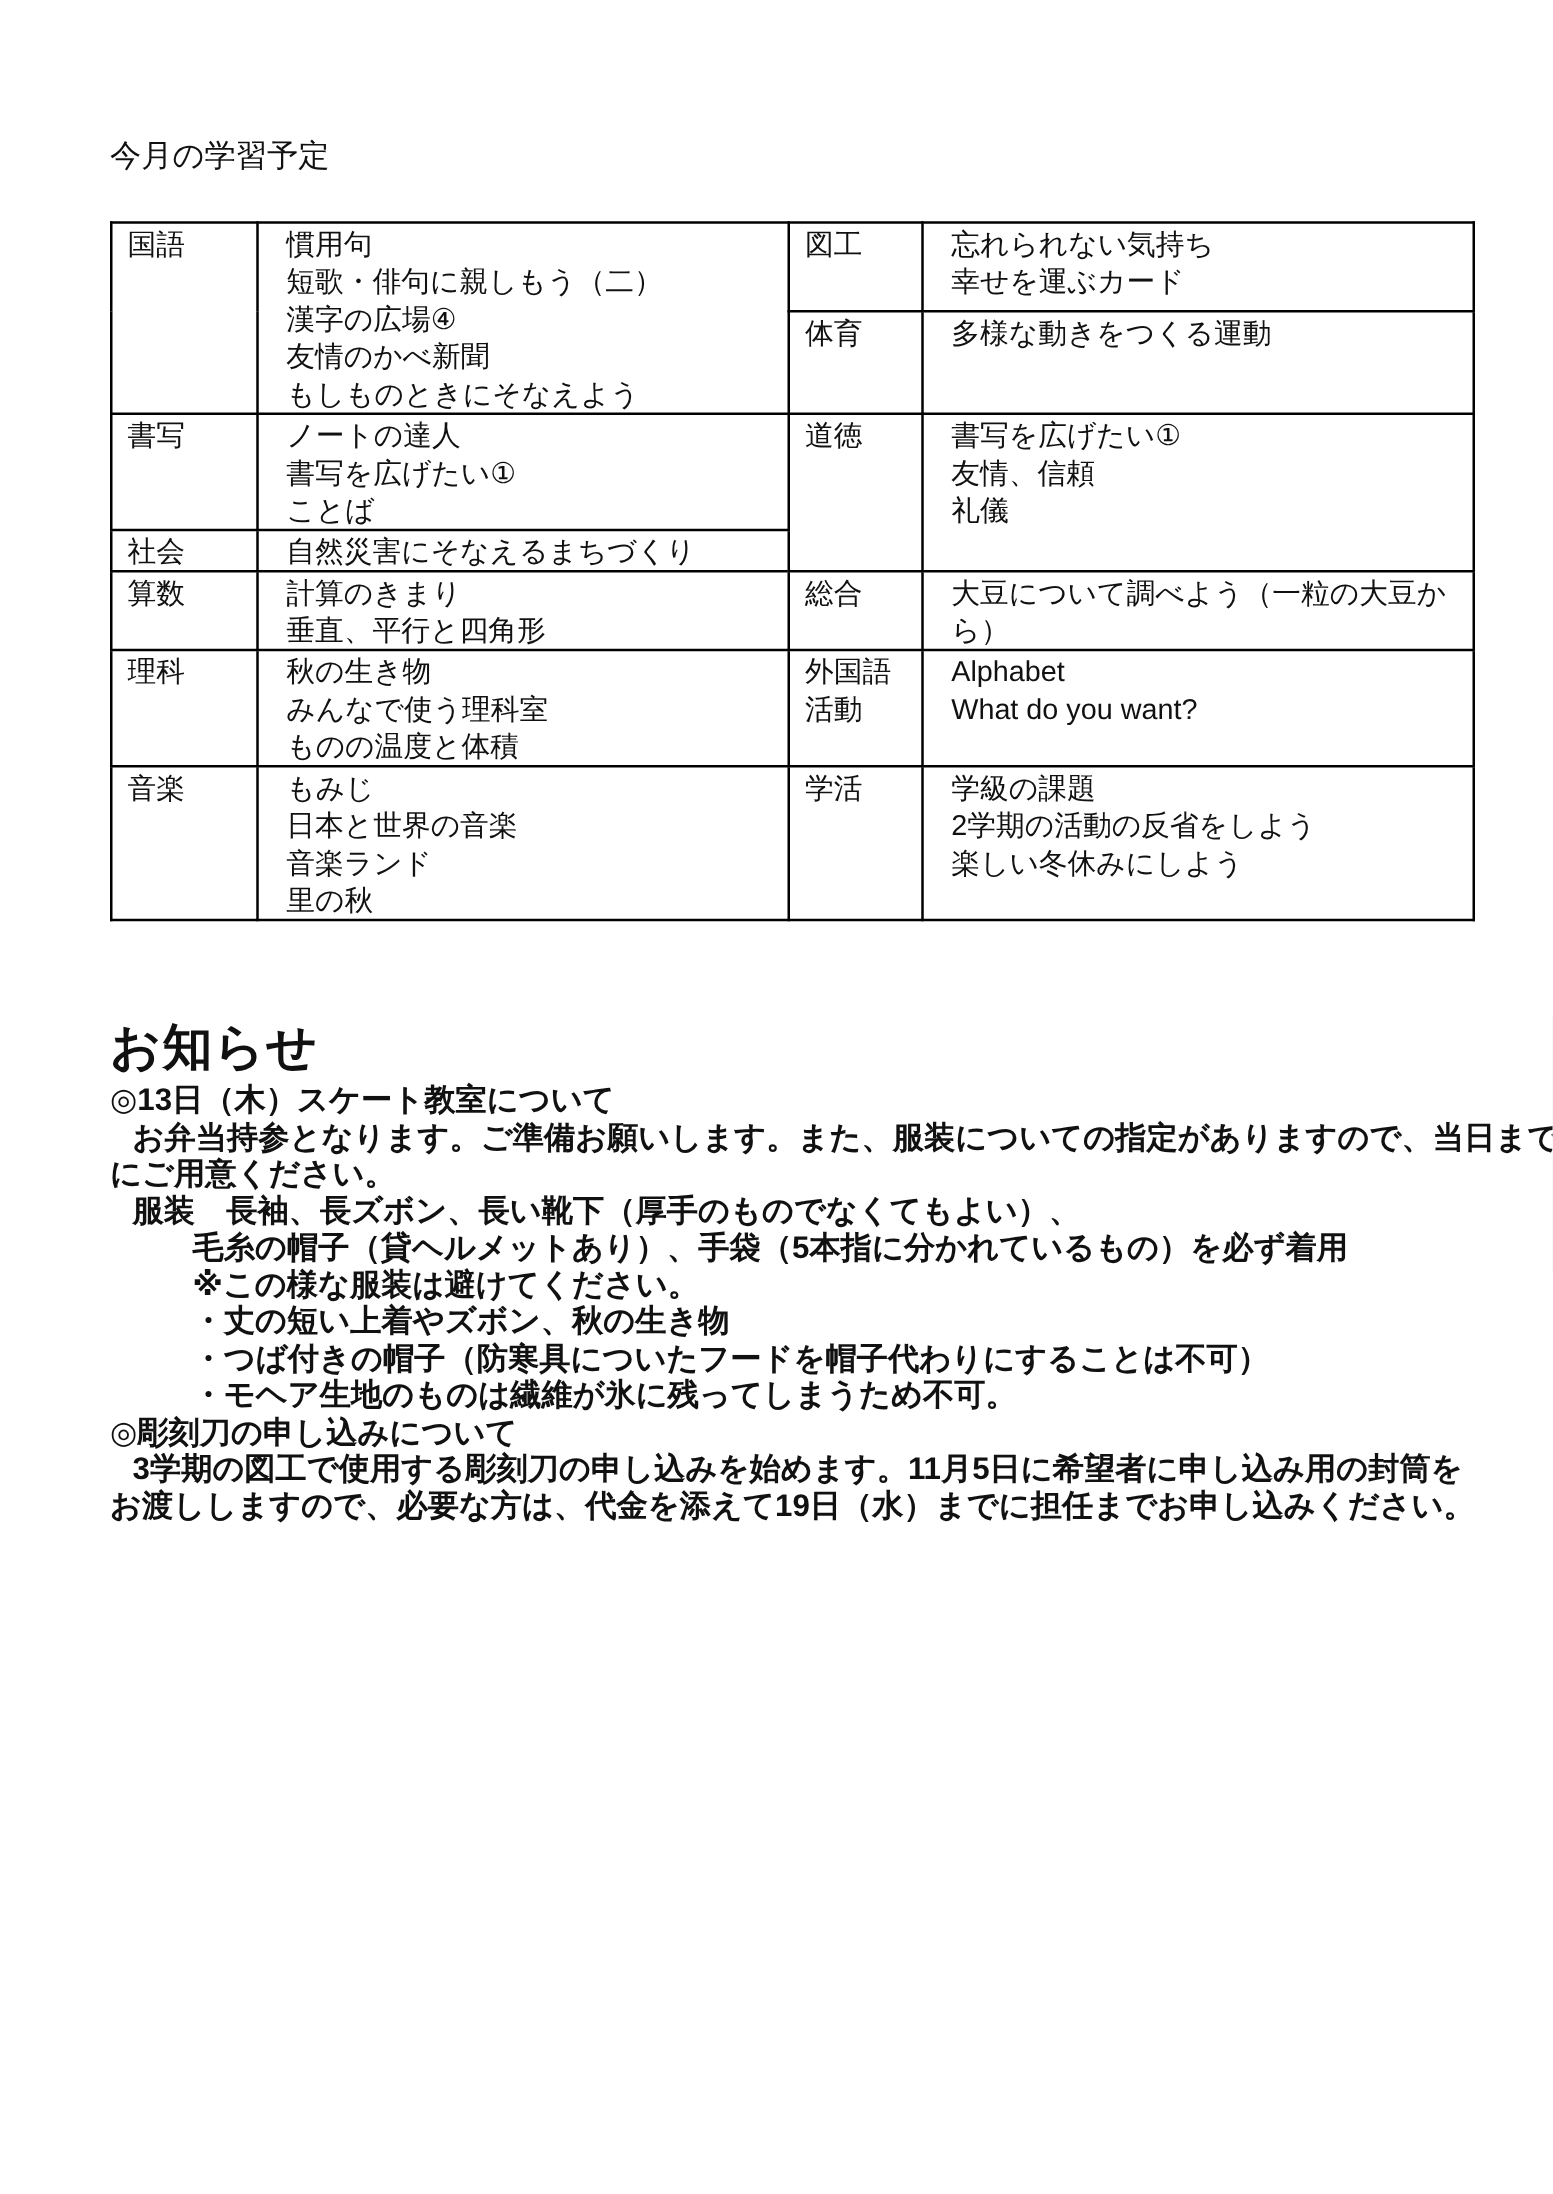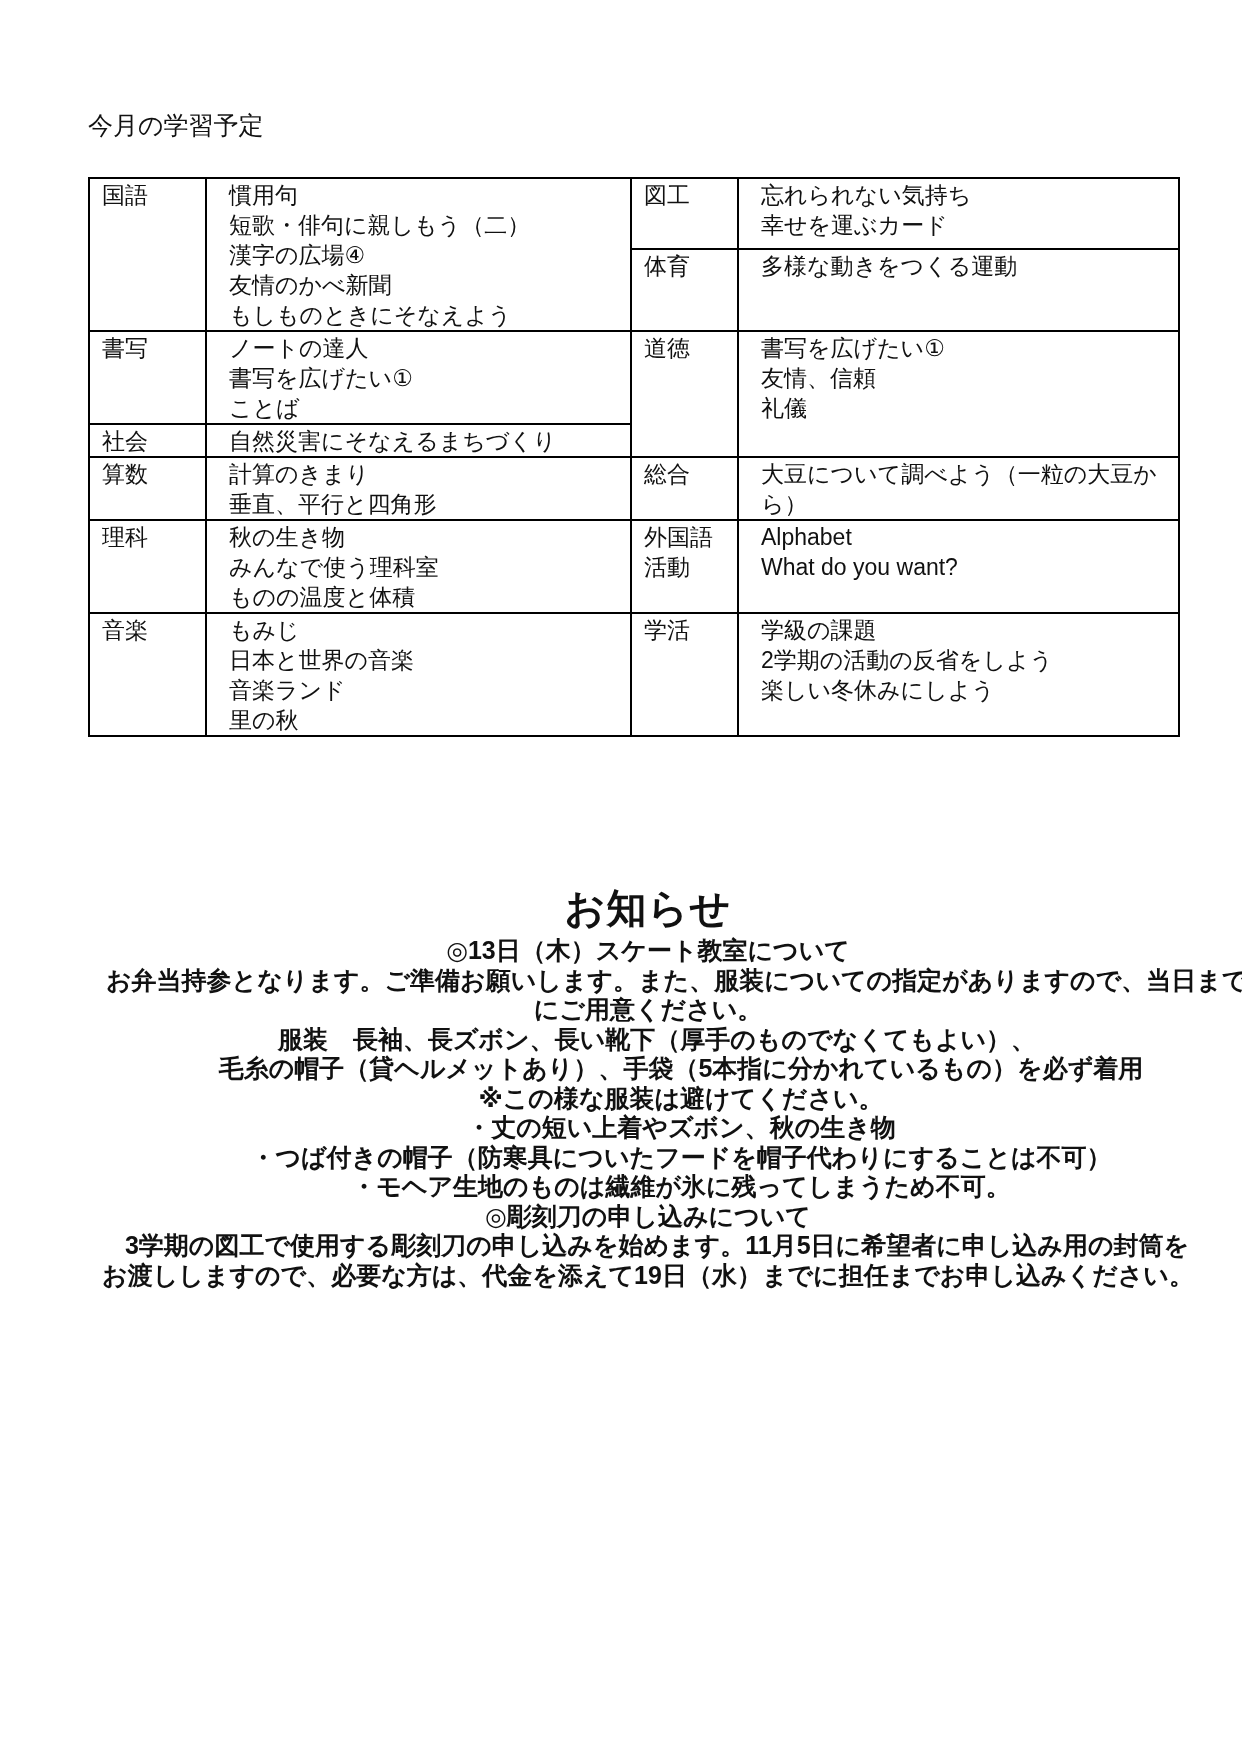--- a/index.html
+++ b/index.html
@@ -45,23 +45,22 @@
   tr.r1 { height: 71px; }
   tr.r2 { height: 82px; }
   tr.r3 { height: 92px; }
   tr.r4 { height: 30px; }
   tr.r5 { height: 63px; }
   tr.r6 { height: 92px; }
   tr.r7 { height: 120px; }
   .notice {
     position: absolute;
     left: 88px;
-    top: 884px;
+    top: 814px;
     width: 1120px;
-    text-align: center;
   }
   .notice-heading {
     margin: 0 0 4px 0;
     font-size: 40px;
     line-height: 48px;
     font-weight: bold;
     letter-spacing: 1px;
   }
   .notice-line {
     font-size: 25px;

